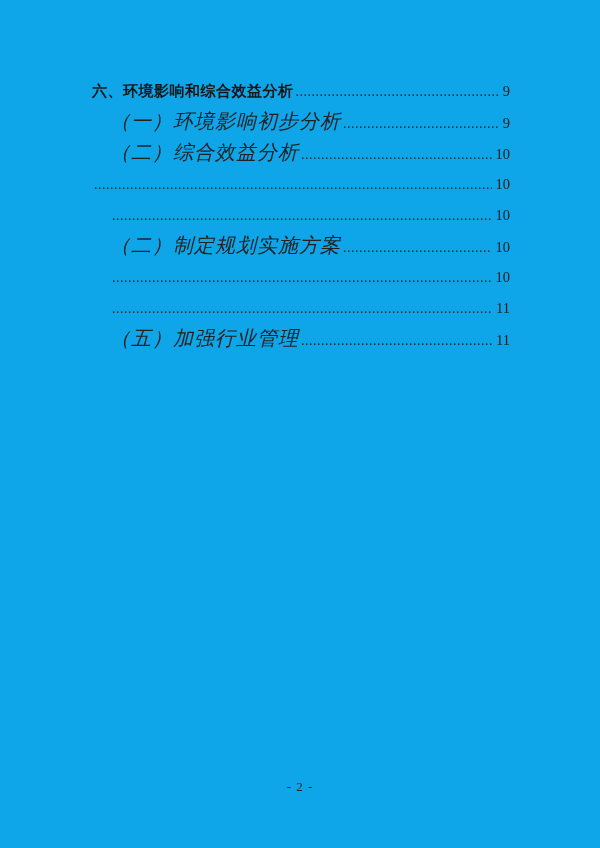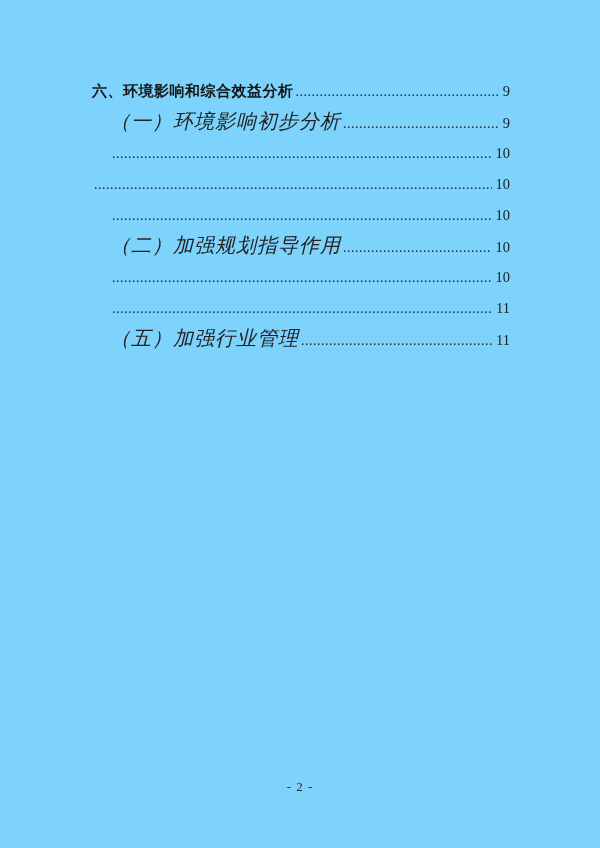--- a/index.html
+++ b/index.html
@@ -11,21 +11,21 @@
     width: 600px;
     height: 848px;
     position: relative;
     overflow: hidden;
     font-family: "Liberation Serif", serif;
     color: #1c1c1c;
   }
   .page {
     position: absolute;
     inset: 0;
-    background: #7dd3fc;
+    background: #0ea5e9;
   }
   .toc {
     position: absolute;
     left: 92px;
     right: 90px;
     top: 75px;
   }
   .toc-row {
     display: flex;
     align-items: baseline;
@@ -96,36 +96,37 @@
       <span class="toc-page">9</span>
     </div>
 
     <div class="toc-row level-sub">
       <span class="toc-title">（一）环境影响初步分析</span>
       <span class="toc-dots"></span>
       <span class="toc-page">9</span>
     </div>
 
     <div class="toc-row level-sub">
+      <span class="toc-title">（二）综合效益分析</span>
       <span class="toc-dots"></span>
       <span class="toc-page">10</span>
     </div>
 
     <div class="toc-row level-chapter">
       <span class="toc-dots"></span>
       <span class="toc-page">10</span>
     </div>
 
     <div class="toc-row level-sub">
       <span class="toc-dots"></span>
       <span class="toc-page">10</span>
     </div>
 
     <div class="toc-row level-sub">
-      <span class="toc-title">（二）加强规划指导作用</span>
+      <span class="toc-title">（二）制定规划实施方案</span>
       <span class="toc-dots"></span>
       <span class="toc-page">10</span>
     </div>
 
     <div class="toc-row level-sub">
       <span class="toc-dots"></span>
       <span class="toc-page">10</span>
     </div>
 
     <div class="toc-row level-sub">

